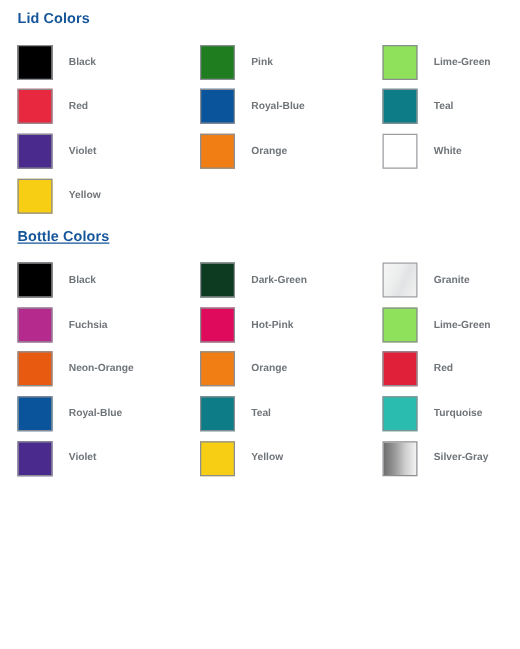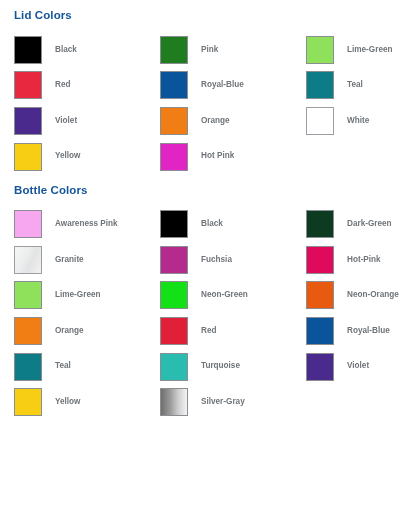--- a/index.html
+++ b/index.html
@@ -25,21 +25,21 @@
   }
   .section-title {
     font-size: 11.5px;
     font-weight: bold;
     color: #15559a;
     letter-spacing: 0.1px;
     margin: 0;
     padding: 0 0 0 14px;
   }
   #lid-section .section-title { padding-top: 9px; }
-  #bottle-section .section-title { padding-top: 10px; }
+  #bottle-section .section-title { padding-top: 10px; text-decoration: underline; }
 
   .swatch-grid {
     display: grid;
     grid-template-columns: 146px 146px 124px;
     grid-auto-rows: 35.6px;
     padding-left: 14px;
     padding-top: 11px;
   }
   #bottle-grid { padding-top: 10px; }
 
@@ -105,34 +105,26 @@
           <span class="swatch-label">Orange</span>
         </div>
         <div class="swatch-item">
           <div class="swatch-box" style="background: rgb(255, 255, 255); border-color: rgb(154, 157, 161);"></div>
           <span class="swatch-label">White</span>
         </div>
         <div class="swatch-item">
           <div class="swatch-box" style="background: rgb(247, 206, 20);"></div>
           <span class="swatch-label">Yellow</span>
         </div>
-        <div class="swatch-item">
-          <div class="swatch-box" style="background: rgb(224, 37, 196);"></div>
-          <span class="swatch-label">Hot Pink</span>
-        </div>
       </div>
   </div>
 
   <div class="section" id="bottle-section">
     <h2 class="section-title">Bottle Colors</h2>
     <div class="swatch-grid" id="bottle-grid">
-        <div class="swatch-item">
-          <div class="swatch-box" style="background: rgb(247, 166, 240);"></div>
-          <span class="swatch-label">Awareness Pink</span>
-        </div>
         <div class="swatch-item">
           <div class="swatch-box" style="background: rgb(0, 0, 0);"></div>
           <span class="swatch-label">Black</span>
         </div>
         <div class="swatch-item">
           <div class="swatch-box" style="background: rgb(12, 59, 34);"></div>
           <span class="swatch-label">Dark-Green</span>
         </div>
         <div class="swatch-item">
           <div class="swatch-box" style="background: linear-gradient(115deg, rgb(246, 246, 246) 0%, rgb(236, 237, 237) 40%, rgb(226, 227, 228) 60%, rgb(242, 242, 242) 100%); border-color: rgb(154, 157, 161);"></div>
@@ -142,24 +134,20 @@
           <div class="swatch-box" style="background: rgb(180, 42, 141);"></div>
           <span class="swatch-label">Fuchsia</span>
         </div>
         <div class="swatch-item">
           <div class="swatch-box" style="background: rgb(224, 10, 92);"></div>
           <span class="swatch-label">Hot-Pink</span>
         </div>
         <div class="swatch-item">
           <div class="swatch-box" style="background: rgb(143, 224, 90);"></div>
           <span class="swatch-label">Lime-Green</span>
-        </div>
-        <div class="swatch-item">
-          <div class="swatch-box" style="background: rgb(20, 224, 24);"></div>
-          <span class="swatch-label">Neon-Green</span>
         </div>
         <div class="swatch-item">
           <div class="swatch-box" style="background: rgb(232, 90, 16);"></div>
           <span class="swatch-label">Neon-Orange</span>
         </div>
         <div class="swatch-item">
           <div class="swatch-box" style="background: rgb(240, 126, 20);"></div>
           <span class="swatch-label">Orange</span>
         </div>
         <div class="swatch-item">

